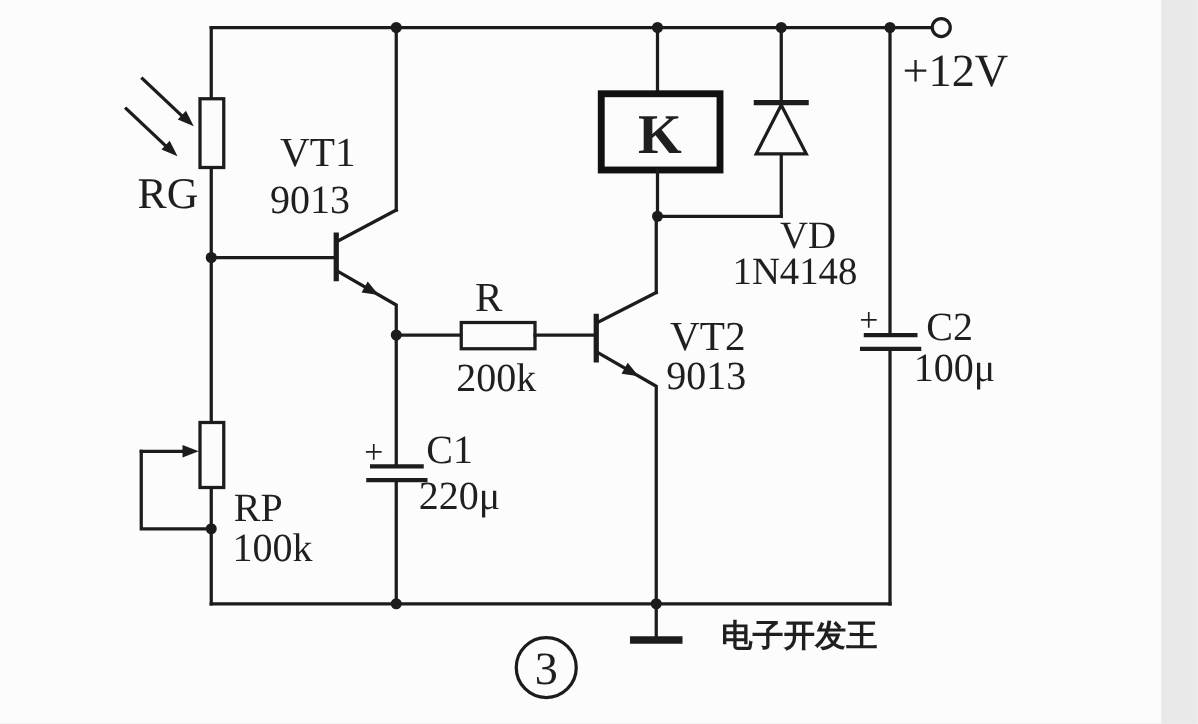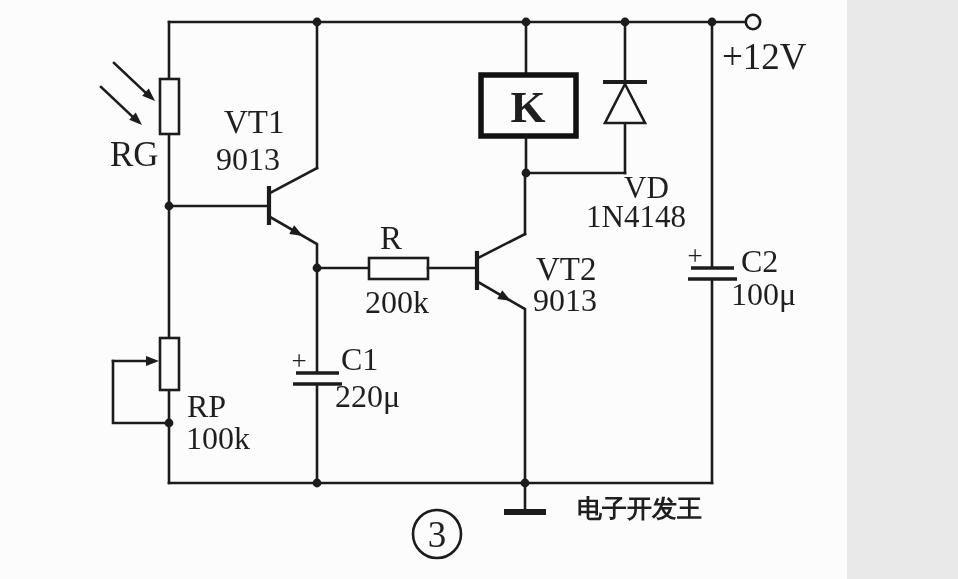--- a/index.html
+++ b/index.html
@@ -1,17 +1,17 @@
 <!DOCTYPE html>
 <html><head>
 <meta charset="utf-8">
 <style>
   html,body{margin:0;padding:0;background:#e9e9e9;}
   .stage{
-    width:847px;height:579px;background:#fcfcfc;position:relative;
+    width:929px;height:579px;background:#fcfcfc;position:relative;
     font-family:"Liberation Serif","DejaVu Serif",serif;overflow:hidden;
   }
   svg{display:block}
   .wire{stroke:#1c1c1c;stroke-width:2.6;fill:none;stroke-linecap:square;}
   .bar{stroke:#1c1c1c;stroke-width:4.2;fill:none;stroke-linecap:butt;}
   .plate{stroke:#1c1c1c;stroke-width:3.4;fill:none;stroke-linecap:butt;}
   .body{fill:#fcfcfc;stroke:#1c1c1c;stroke-width:2.6;}
   .kbox{fill:#fcfcfc;stroke:#111;stroke-width:5.5;}
   .dot{fill:#1c1c1c;stroke:none;}
   .head{fill:#1c1c1c;stroke:none;}

